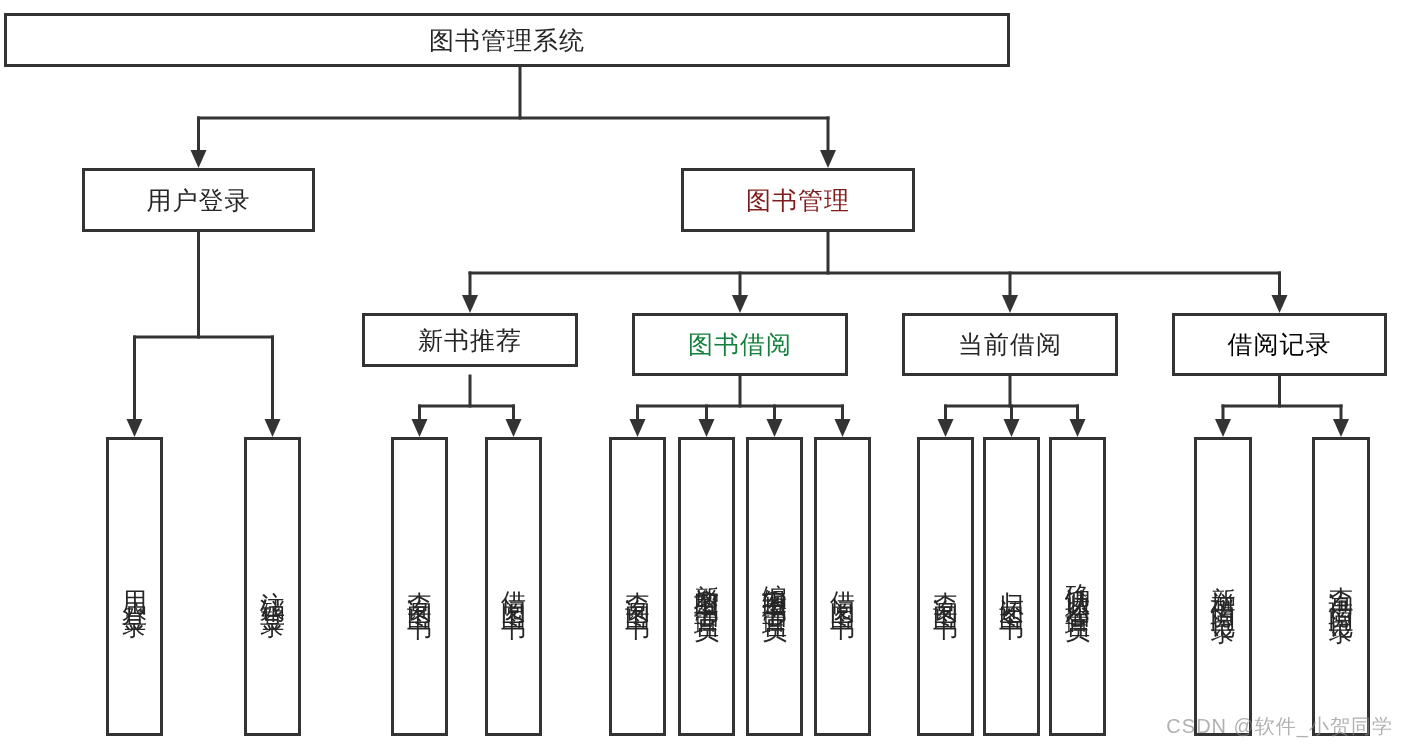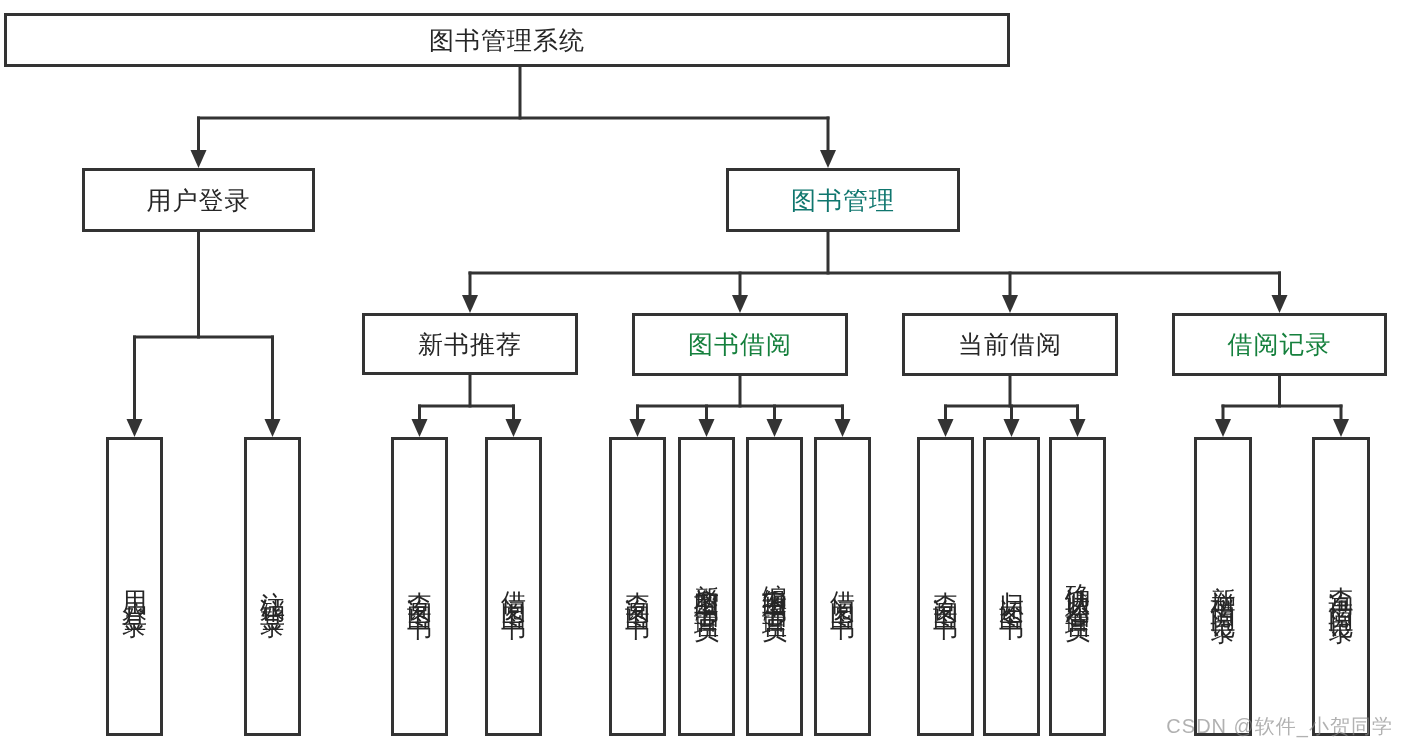--- a/index.html
+++ b/index.html
@@ -119,33 +119,33 @@
       <line x1="1341" y1="406" x2="1341" y2="423" stroke="#333333" stroke-width="3" stroke-linecap="square"></line>
       <polygon points="1333,419 1349,419 1341,437" fill="#333333"></polygon>
     </svg>
   <div id="node-layer">
       <div class="node" style="left: 4px; top: 13px; width: 1006px; height: 54px; border-color: rgb(51, 51, 51); background: rgb(255, 255, 255); color: rgb(38, 38, 38);">
         <span>图书管理系统</span>
       </div>
       <div class="node" style="left: 82px; top: 168px; width: 233px; height: 64px; border-color: rgb(51, 51, 51); background: rgb(255, 255, 255); color: rgb(38, 38, 38);">
         <span>用户登录</span>
       </div>
-      <div class="node" style="left: 726px; top: 168px; width: 234px; height: 64px; border-color: rgb(51, 51, 51); background: rgb(255, 255, 255); color: #0f766e;">
+      <div class="node" style="left: 681px; top: 168px; width: 234px; height: 64px; border-color: rgb(51, 51, 51); background: rgb(255, 255, 255); color: #7f1d1d;">
         <span>图书管理</span>
       </div>
-      <div class="node" style="left: 362px; top: 313px; width: 216px; height: 62px; border-color: rgb(51, 51, 51); background: rgb(255, 255, 255); color: rgb(38, 38, 38);">
+      <div class="node" style="left: 362px; top: 313px; width: 216px; height: 54px; border-color: rgb(51, 51, 51); background: rgb(255, 255, 255); color: rgb(38, 38, 38);">
         <span>新书推荐</span>
       </div>
       <div class="node" style="left: 632px; top: 313px; width: 216px; height: 63px; border-color: rgb(51, 51, 51); background: rgb(255, 255, 255); color: #15803d;">
         <span>图书借阅</span>
       </div>
       <div class="node" style="left: 902px; top: 313px; width: 216px; height: 63px; border-color: rgb(51, 51, 51); background: rgb(255, 255, 255); color: rgb(38, 38, 38);">
         <span>当前借阅</span>
       </div>
-      <div class="node" style="left: 1172px; top: 313px; width: 215px; height: 63px; border-color: rgb(51, 51, 51); background: rgb(255, 255, 255); color: #15803d;">
+      <div class="node" style="left: 1172px; top: 313px; width: 215px; height: 63px; border-color: rgb(51, 51, 51); background: rgb(255, 255, 255); color: #000000;">
         <span>借阅记录</span>
       </div>
       <div class="node vertical" style="left: 106px; top: 437px; width: 57px; height: 299px; border-color: rgb(51, 51, 51); background: rgb(255, 255, 255); color: rgb(38, 38, 38);">
         <span>用户登录</span>
       </div>
       <div class="node vertical" style="left: 244px; top: 437px; width: 57px; height: 299px; border-color: rgb(51, 51, 51); background: rgb(255, 255, 255); color: rgb(38, 38, 38);">
         <span>注销登录</span>
       </div>
       <div class="node vertical" style="left: 391px; top: 437px; width: 57px; height: 299px; border-color: rgb(51, 51, 51); background: rgb(255, 255, 255); color: rgb(38, 38, 38);">
         <span>查询图书</span>

